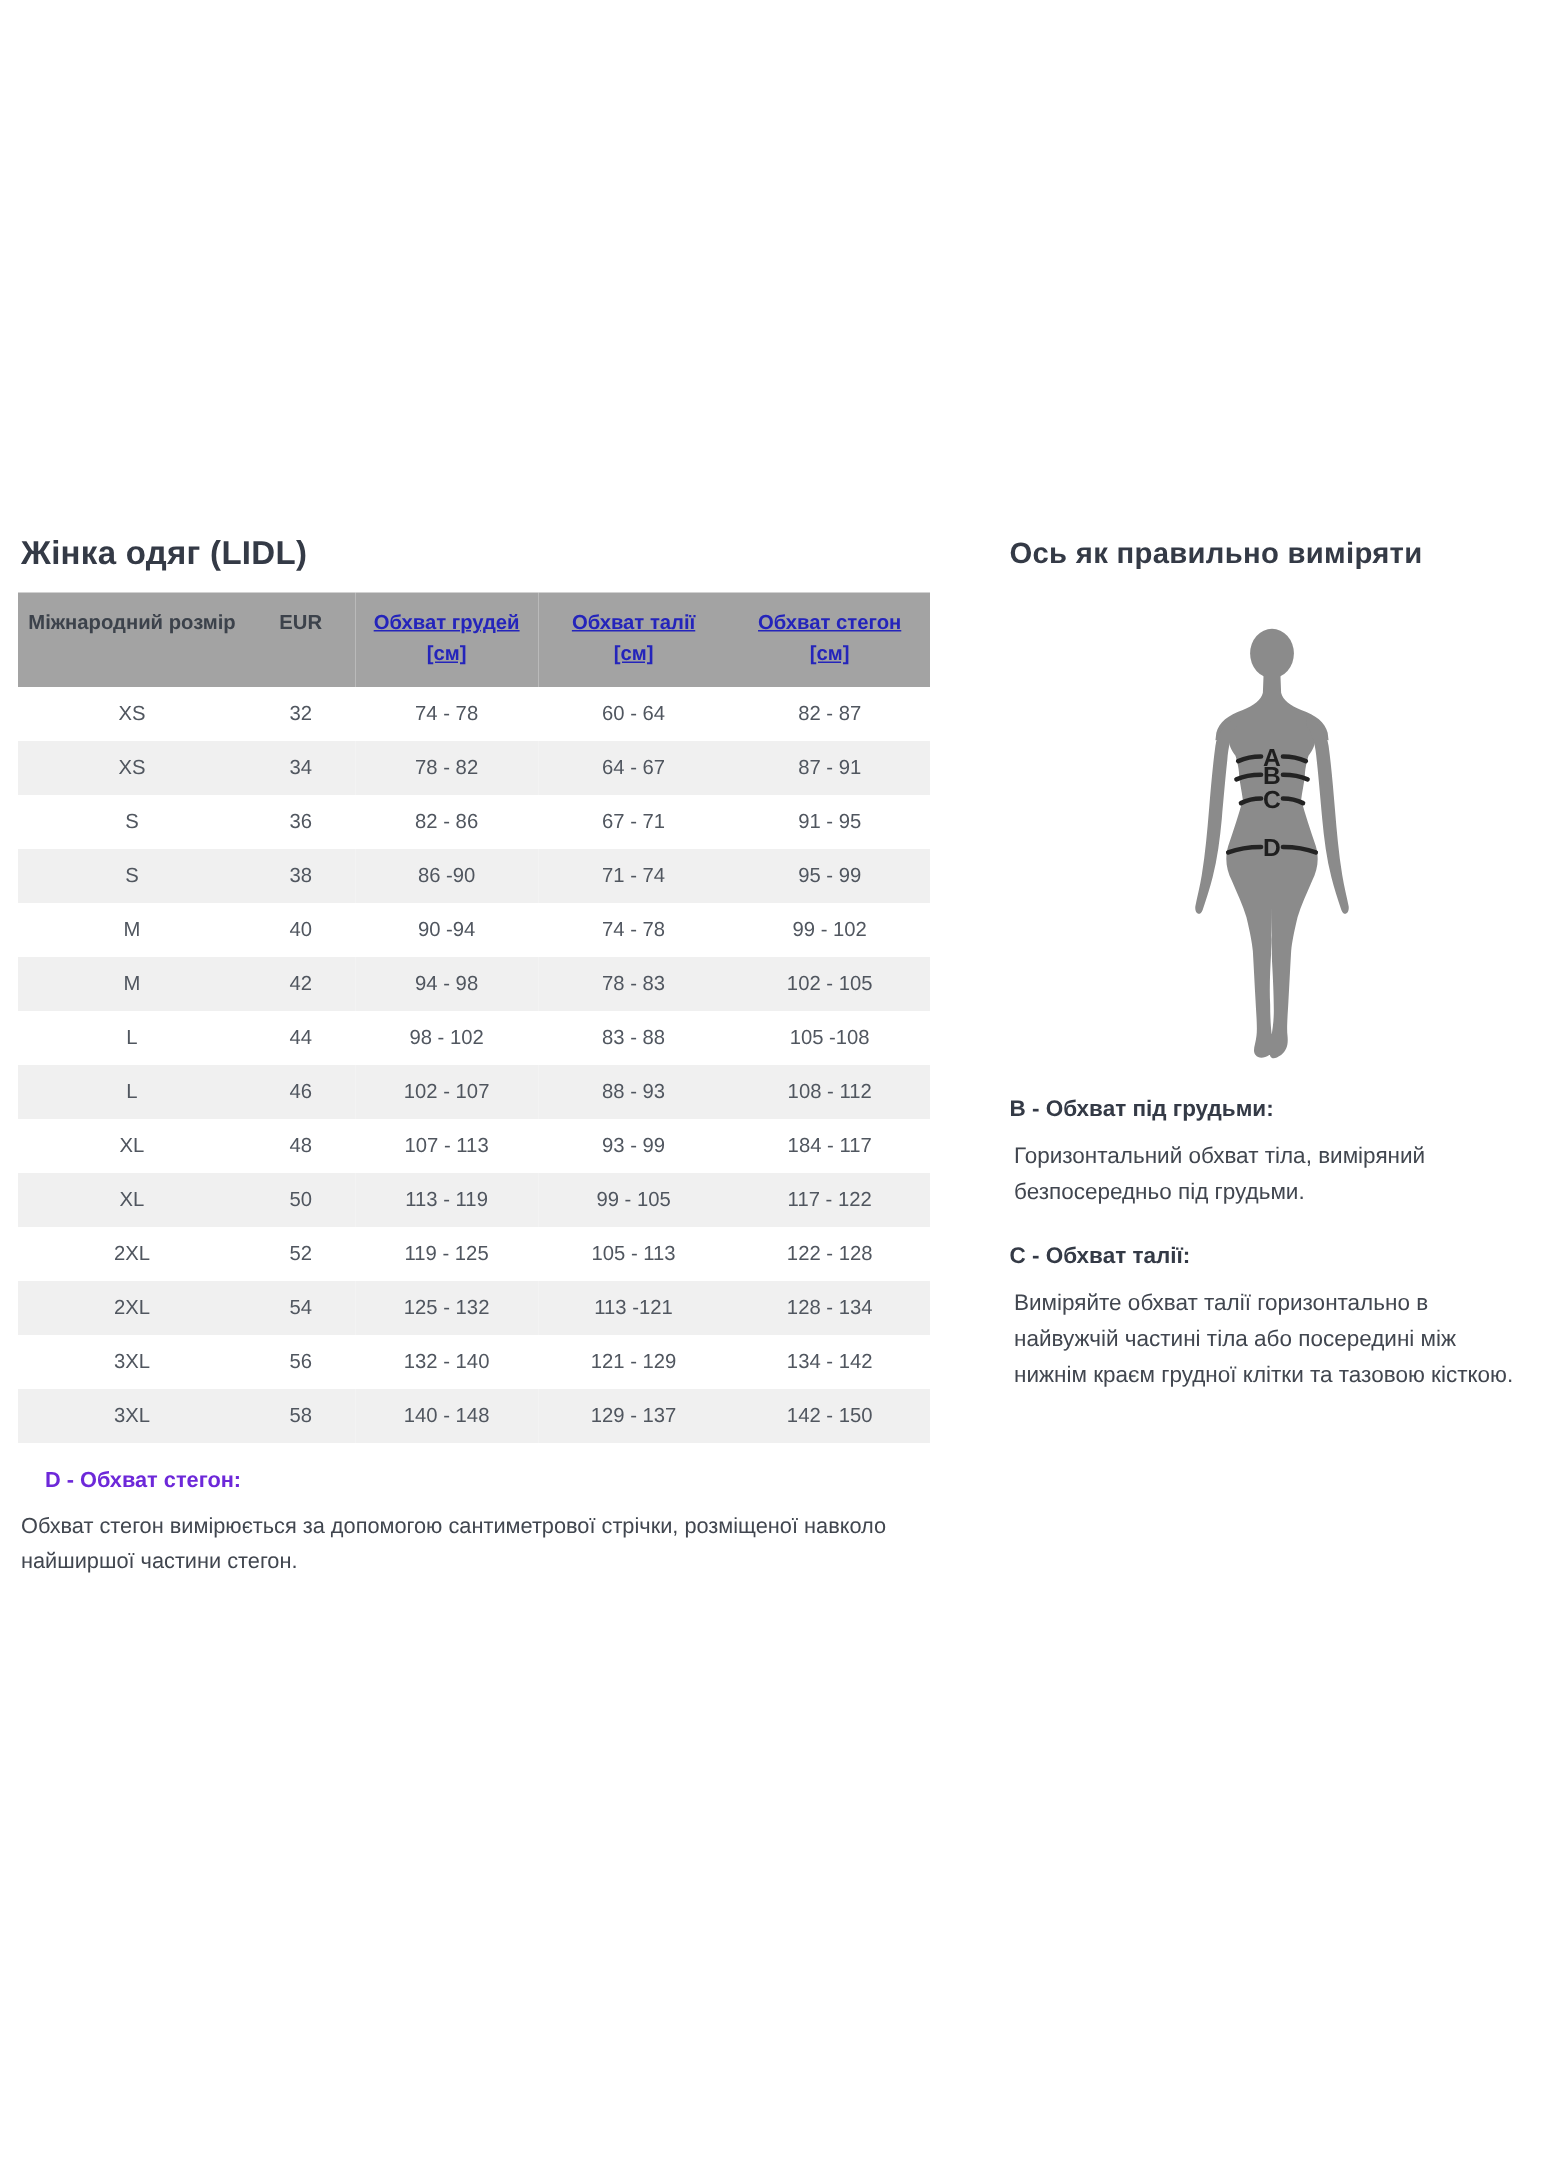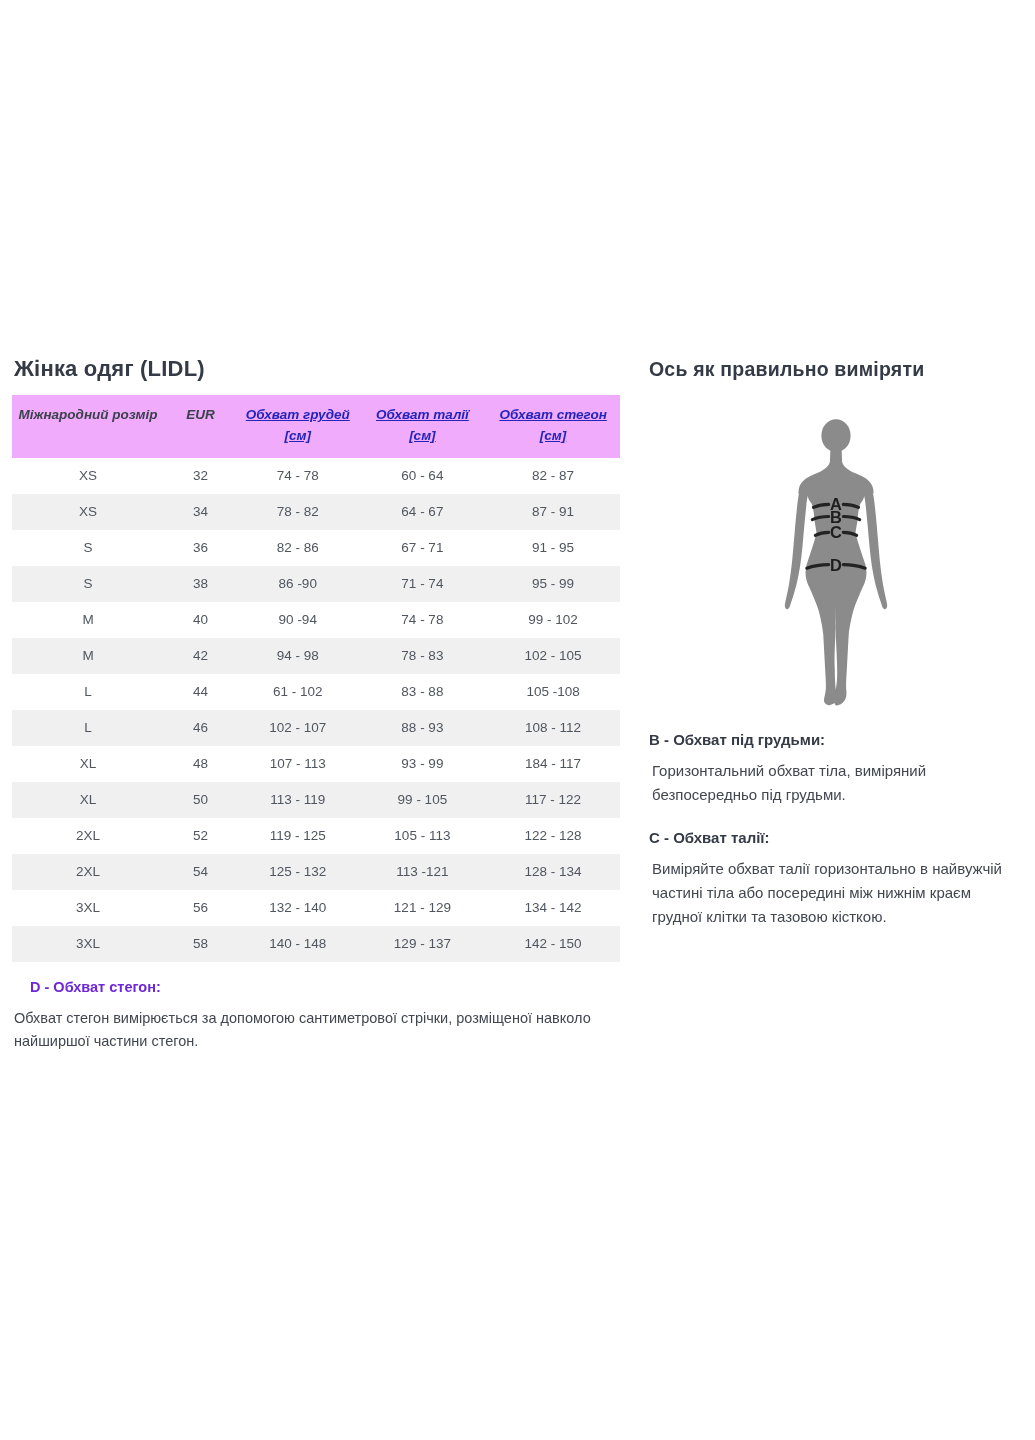--- a/index.html
+++ b/index.html
@@ -6,43 +6,42 @@
   html, body { margin: 0; padding: 0; }
   body {
     width: 1035px; height: 1440px; overflow: hidden;
     background: #ffffff;
     font-family: "Liberation Sans", sans-serif;
     color: #41464f;
   }
   .page {
     display: flex;
     padding: 356px 12px 0 12px;
-    gap: 16px;
+    gap: 40px;
   }
   .left-col { width: 608px; flex: none; }
   .right-col { flex: 1; min-width: 0; margin-left: 13px; }
 
   .page-title {
     font-size: 22px; font-weight: bold; color: #343a46;
     margin: 0 0 13px 2px; letter-spacing: .2px;
   }
   .right-title {
     font-size: 19.5px; font-weight: bold; color: #343a46;
     margin: 2px 0 0 0; letter-spacing: .2px;
   }
 
   table.size-table {
     width: 100%; border-collapse: collapse;
     font-size: 13.5px; text-align: center; color: #50565f;
   }
   .size-table thead th {
-    background: #f0abfc; font-weight: bold; color: #3c424b;
+    background: #a3a3a3; font-weight: bold; color: #3c424b;
     padding: 10px 4px 11px 4px; vertical-align: top; line-height: 1.55;
     font-size: 13.5px;
-    font-style: italic;
   }
   .size-table th:nth-child(1){ width:25%; }
   .size-table th:nth-child(2){ width:12%; }
   .size-table th:nth-child(3){ width:20%; }
   .size-table th:nth-child(4){ width:21%;margin-top:20px; }
   .size-table th:nth-child(5){ width:22%; }
   .size-table tbody td { height: 36px; padding: 0 4px; }
   .size-table tbody tr:nth-child(even) td { background: #f0f0f0; }
   .hdr-link { color: #2424bb; font-weight: bold; text-decoration: underline; cursor: pointer; }
   .hdr-link span { display: block; }
@@ -139,21 +138,21 @@
           <tr>
             <td>M</td>
             <td>42</td>
             <td>94 - 98</td>
             <td>78 - 83</td>
             <td>102 - 105</td>
           </tr>
           <tr>
             <td>L</td>
             <td>44</td>
-            <td>61 - 102</td>
+            <td>98 - 102</td>
             <td>83 - 88</td>
             <td>105 -108</td>
           </tr>
           <tr>
             <td>L</td>
             <td>46</td>
             <td>102 - 107</td>
             <td>88 - 93</td>
             <td>108 - 112</td>
           </tr>

